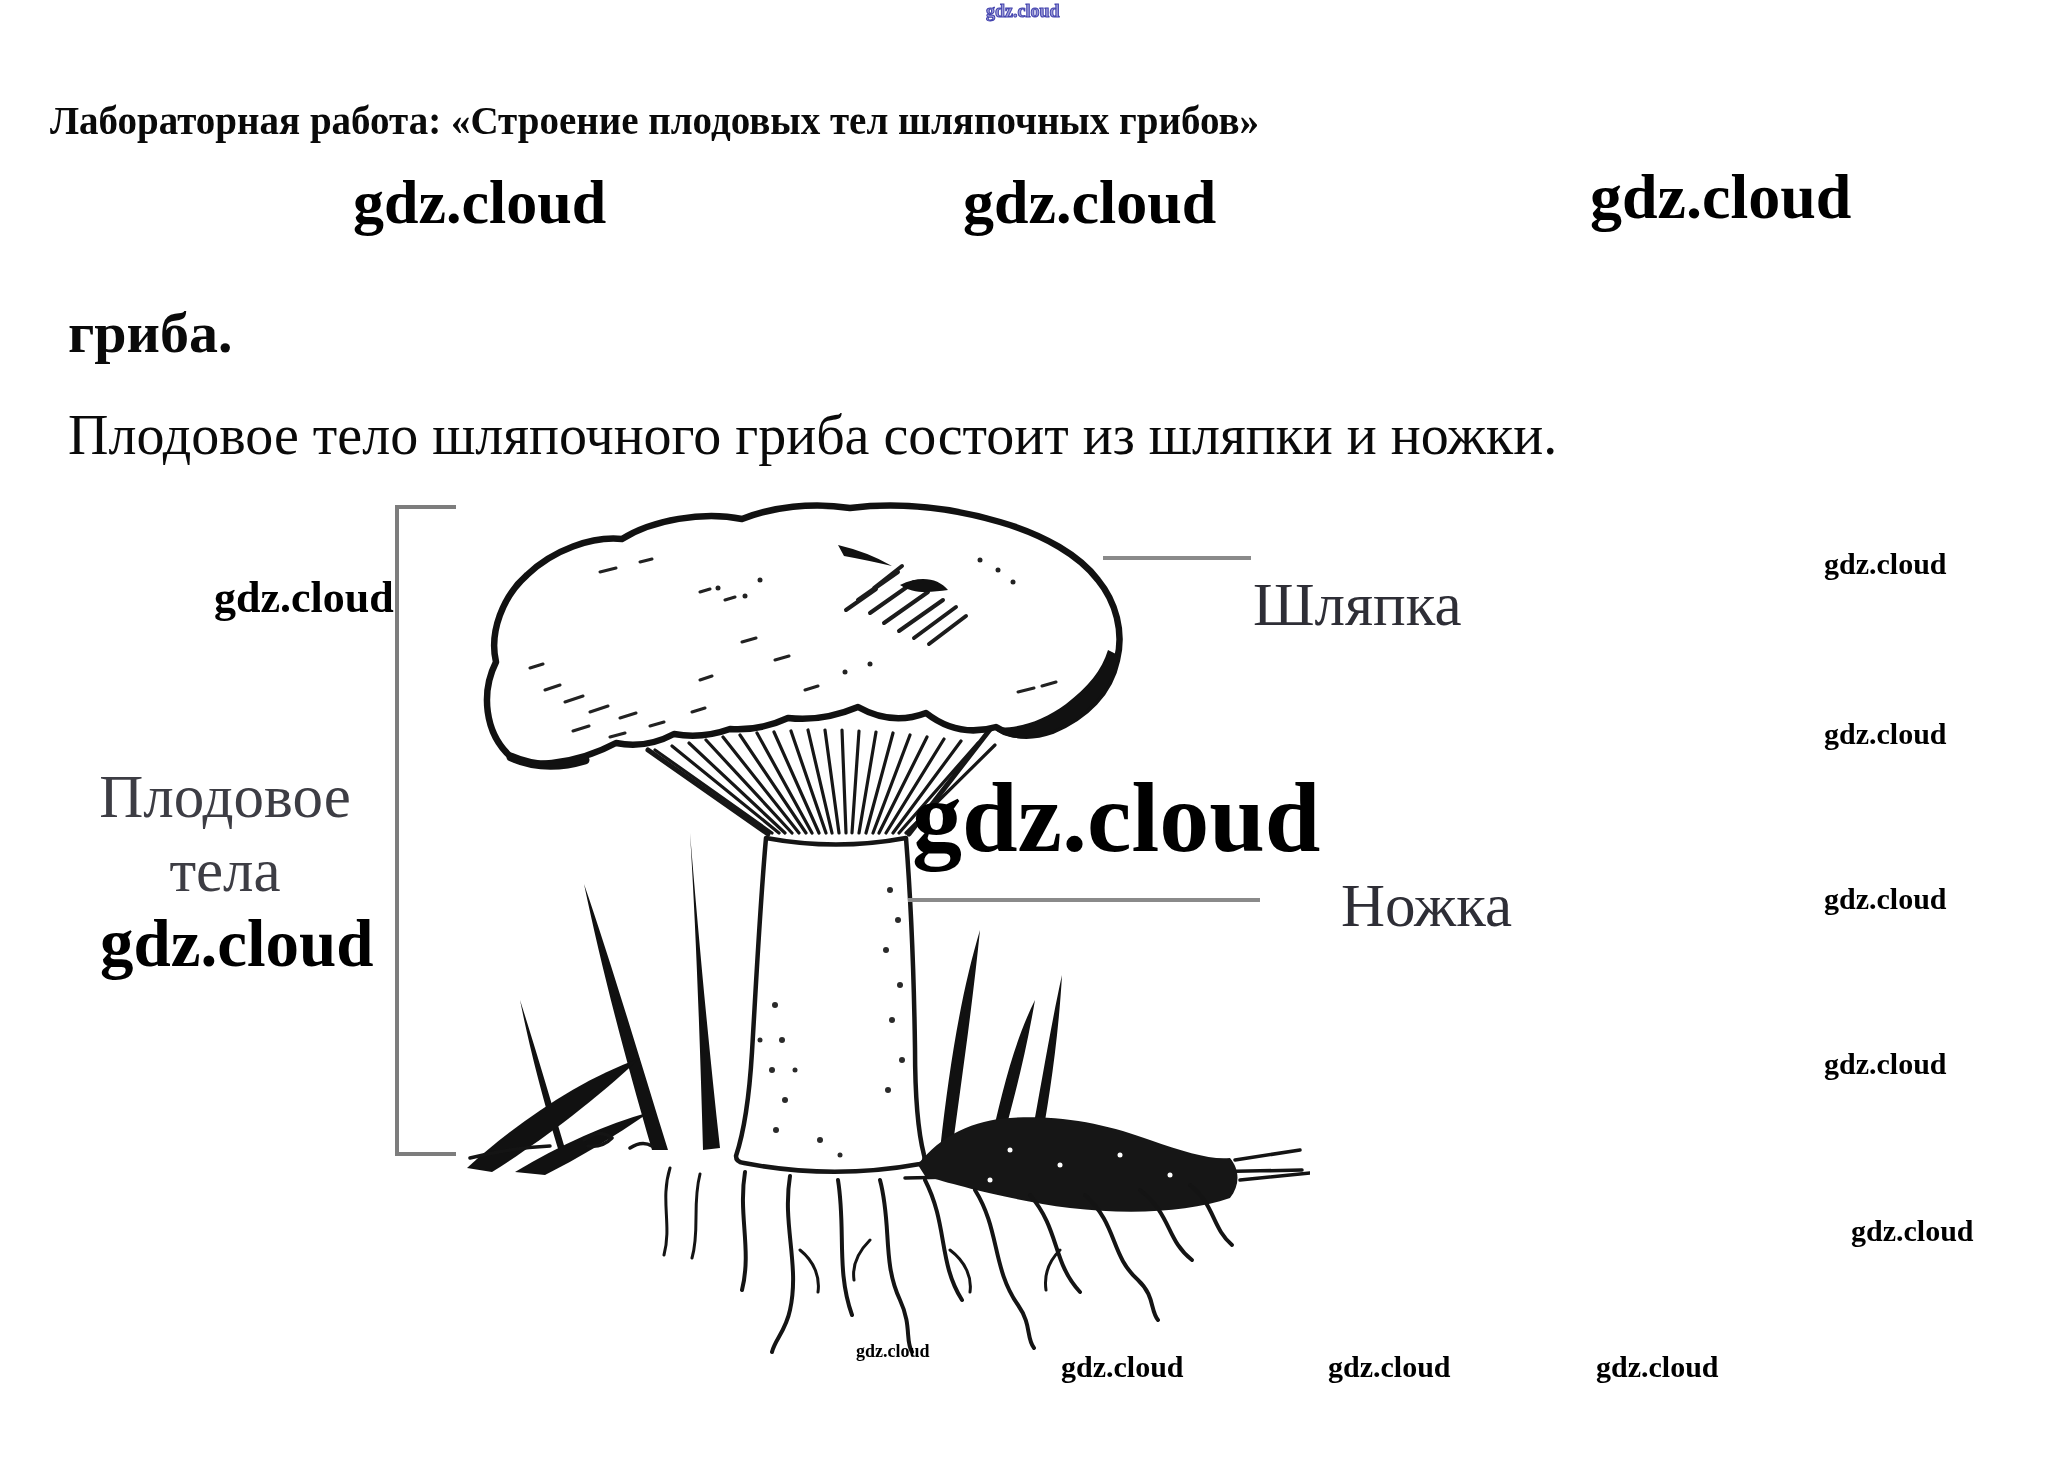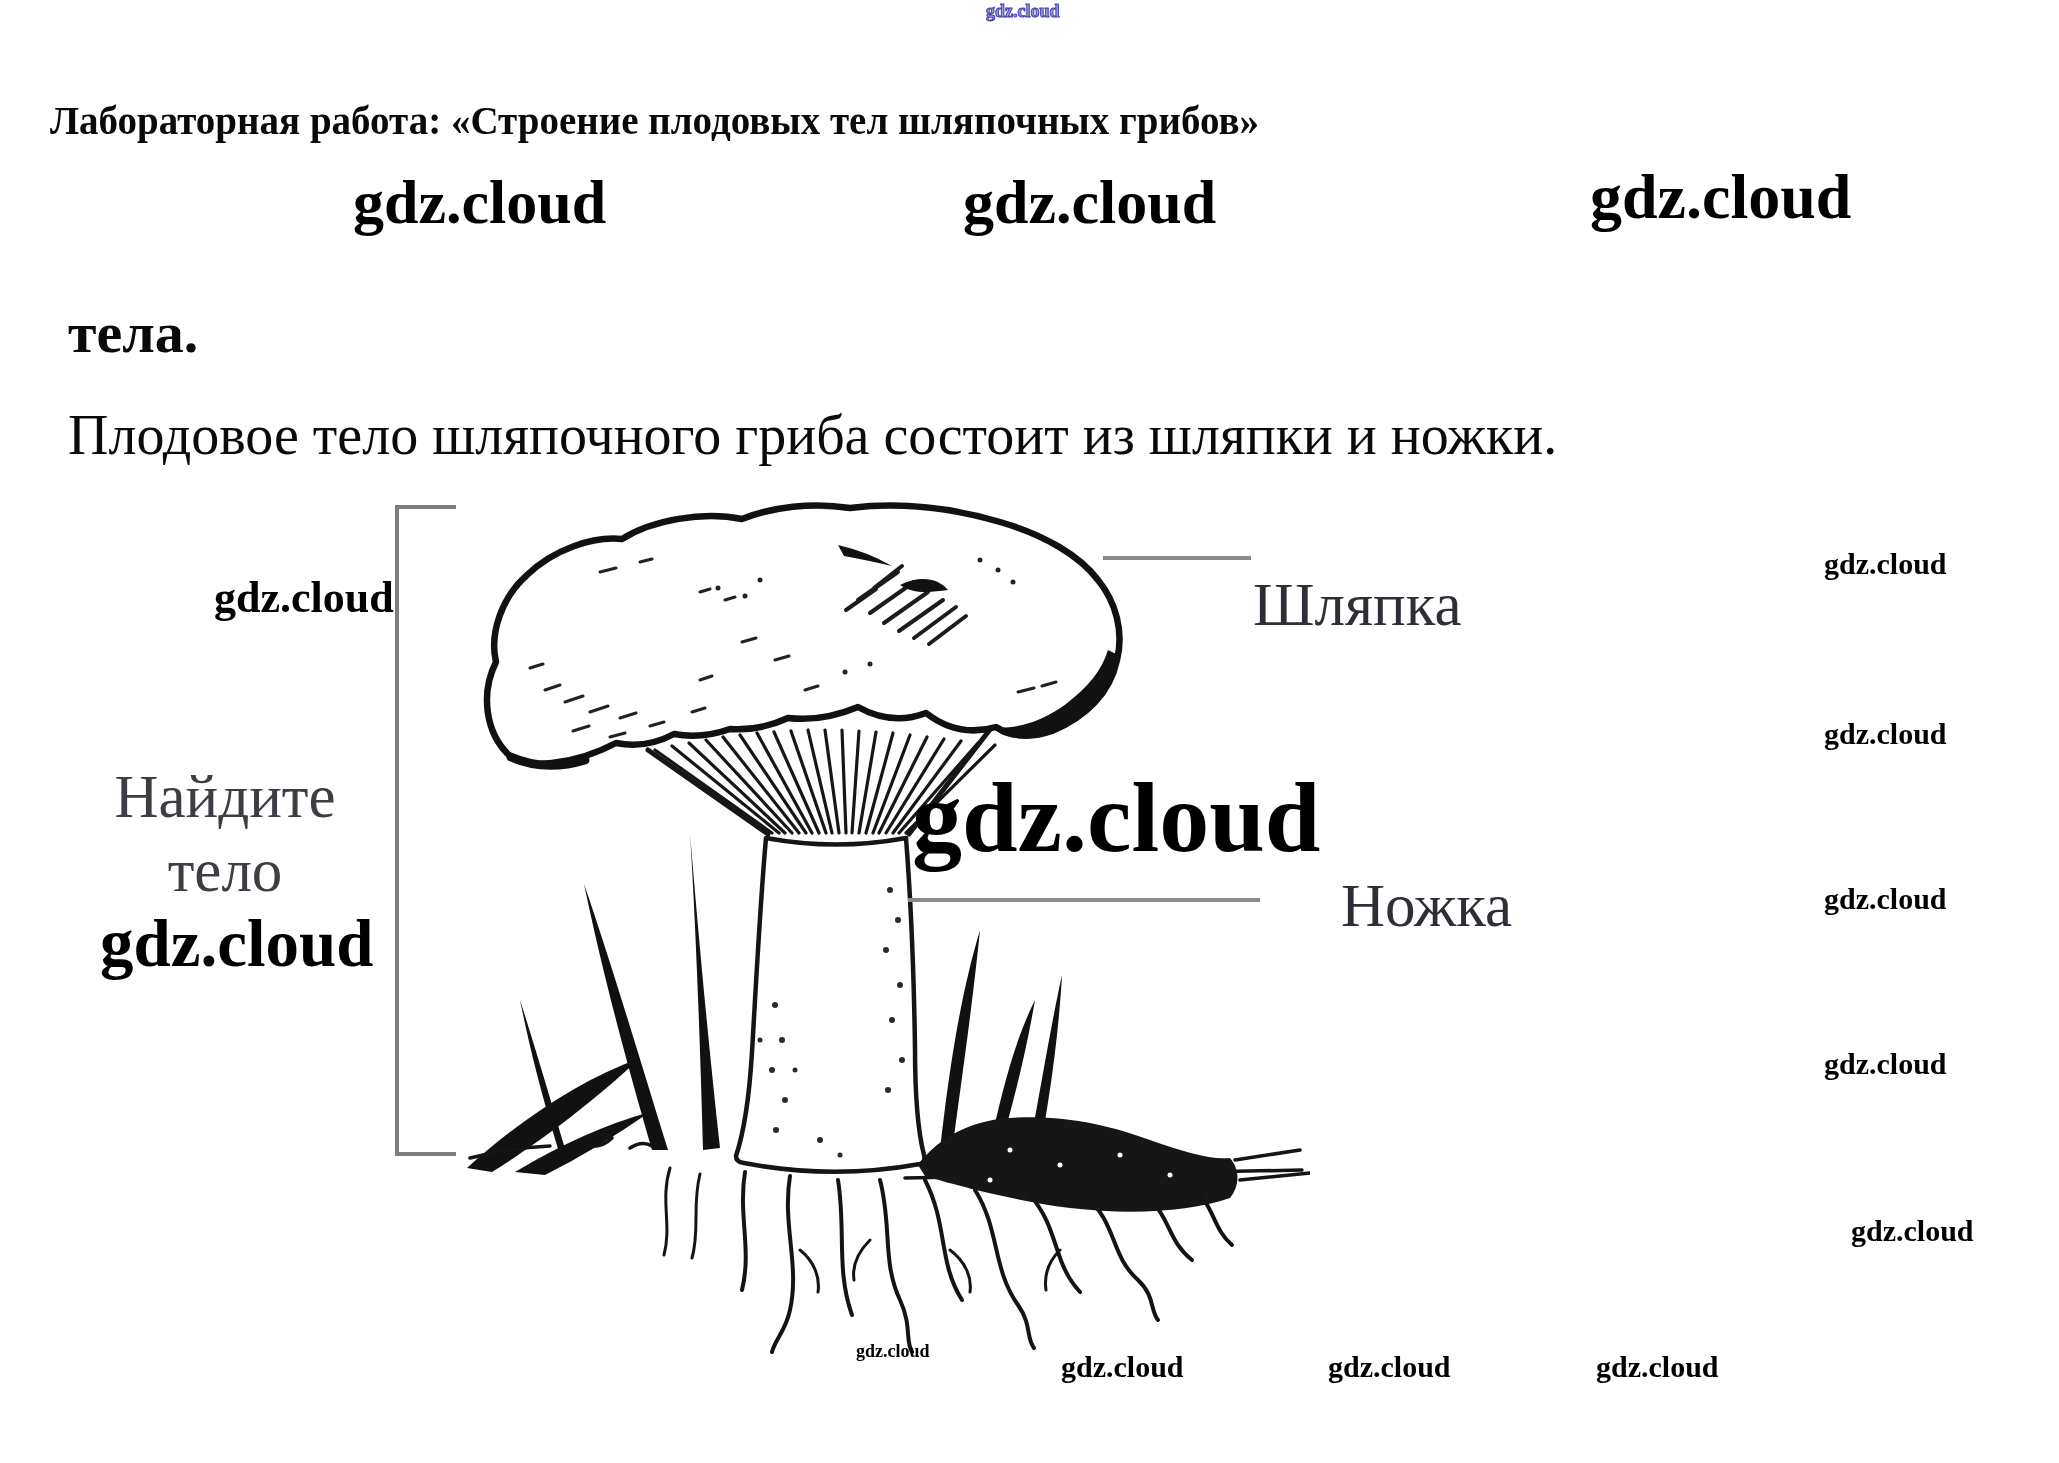--- a/index.html
+++ b/index.html
@@ -48,21 +48,21 @@
   <span class="wm wm-outline wm-top">gdz.cloud</span>
 
   <div class="abs title">Лабораторная работа: «Строение плодовых тел шляпочных грибов»</div>
 
   <span class="wm wm-a">gdz.cloud</span>
   <span class="wm wm-b">gdz.cloud</span>
   <span class="wm wm-c">gdz.cloud</span>
 
   <div class="abs step1">
     <br>
-    <span>тела.</span>
+    <span>гриба.</span>
   </div>
 
   <div class="abs para">Плодовое тело шляпочного гриба состоит из шляпки и ножки.</div>
 
   <svg class="mushroom" viewBox="410 480 900 900" fill="none" stroke-linecap="round" stroke-linejoin="round">
 
     <g>
       <path d="M766 838 C760 905 756 985 752 1052 C749 1102 744 1132 736 1156 Q736 1162 744 1163 Q832 1180 920 1164 Q926 1162 924 1155 C917 1128 915 1088 915 1048 C914 980 911 902 906 838 Q836 851 766 838 Z" fill="#ffffff" stroke="#151515" stroke-width="4.5"></path>
       <g fill="#2a2a2a" stroke="none">
         <circle cx="775" cy="1005" r="3"></circle>
@@ -143,21 +143,21 @@
       <path d="M975 1190 C1000 1230 992 1268 1018 1305 C1032 1325 1026 1338 1034 1348"></path>
       <path d="M1030 1195 C1060 1230 1052 1262 1080 1292"></path>
       <path d="M1085 1195 C1118 1225 1110 1255 1138 1280 C1155 1296 1150 1310 1158 1320"></path>
       <path d="M1140 1190 C1172 1215 1166 1240 1192 1260"></path>
       <path d="M1190 1185 C1215 1205 1212 1228 1232 1245"></path>
       <path stroke-width="3" d="M800 1250 C815 1262 820 1278 818 1292 M870 1240 C858 1252 852 1266 854 1280 M950 1250 C966 1262 972 1278 970 1292 M1060 1250 C1048 1262 1044 1276 1046 1290 M700 1174 C692 1205 700 1230 692 1258 M670 1168 C660 1200 672 1225 664 1255"></path>
     </g>
   </svg>
 
   <div class="abs bracket"></div>
-  <div class="abs body-label">Найдите тело</div>
+  <div class="abs body-label">Плодовое тела</div>
 
   <div class="leader cap-line"></div>
   <div class="abs cap-label">Шляпка</div>
   <div class="leader stem-line"></div>
   <div class="abs stem-label">Ножка</div>
 
   <span class="wm wm-bracket-top">gdz.cloud</span>
   <span class="wm wm-left-big">gdz.cloud</span>
   <span class="wm wm-center-big">gdz.cloud</span>
   <span class="wm wm-r1">gdz.cloud</span>

